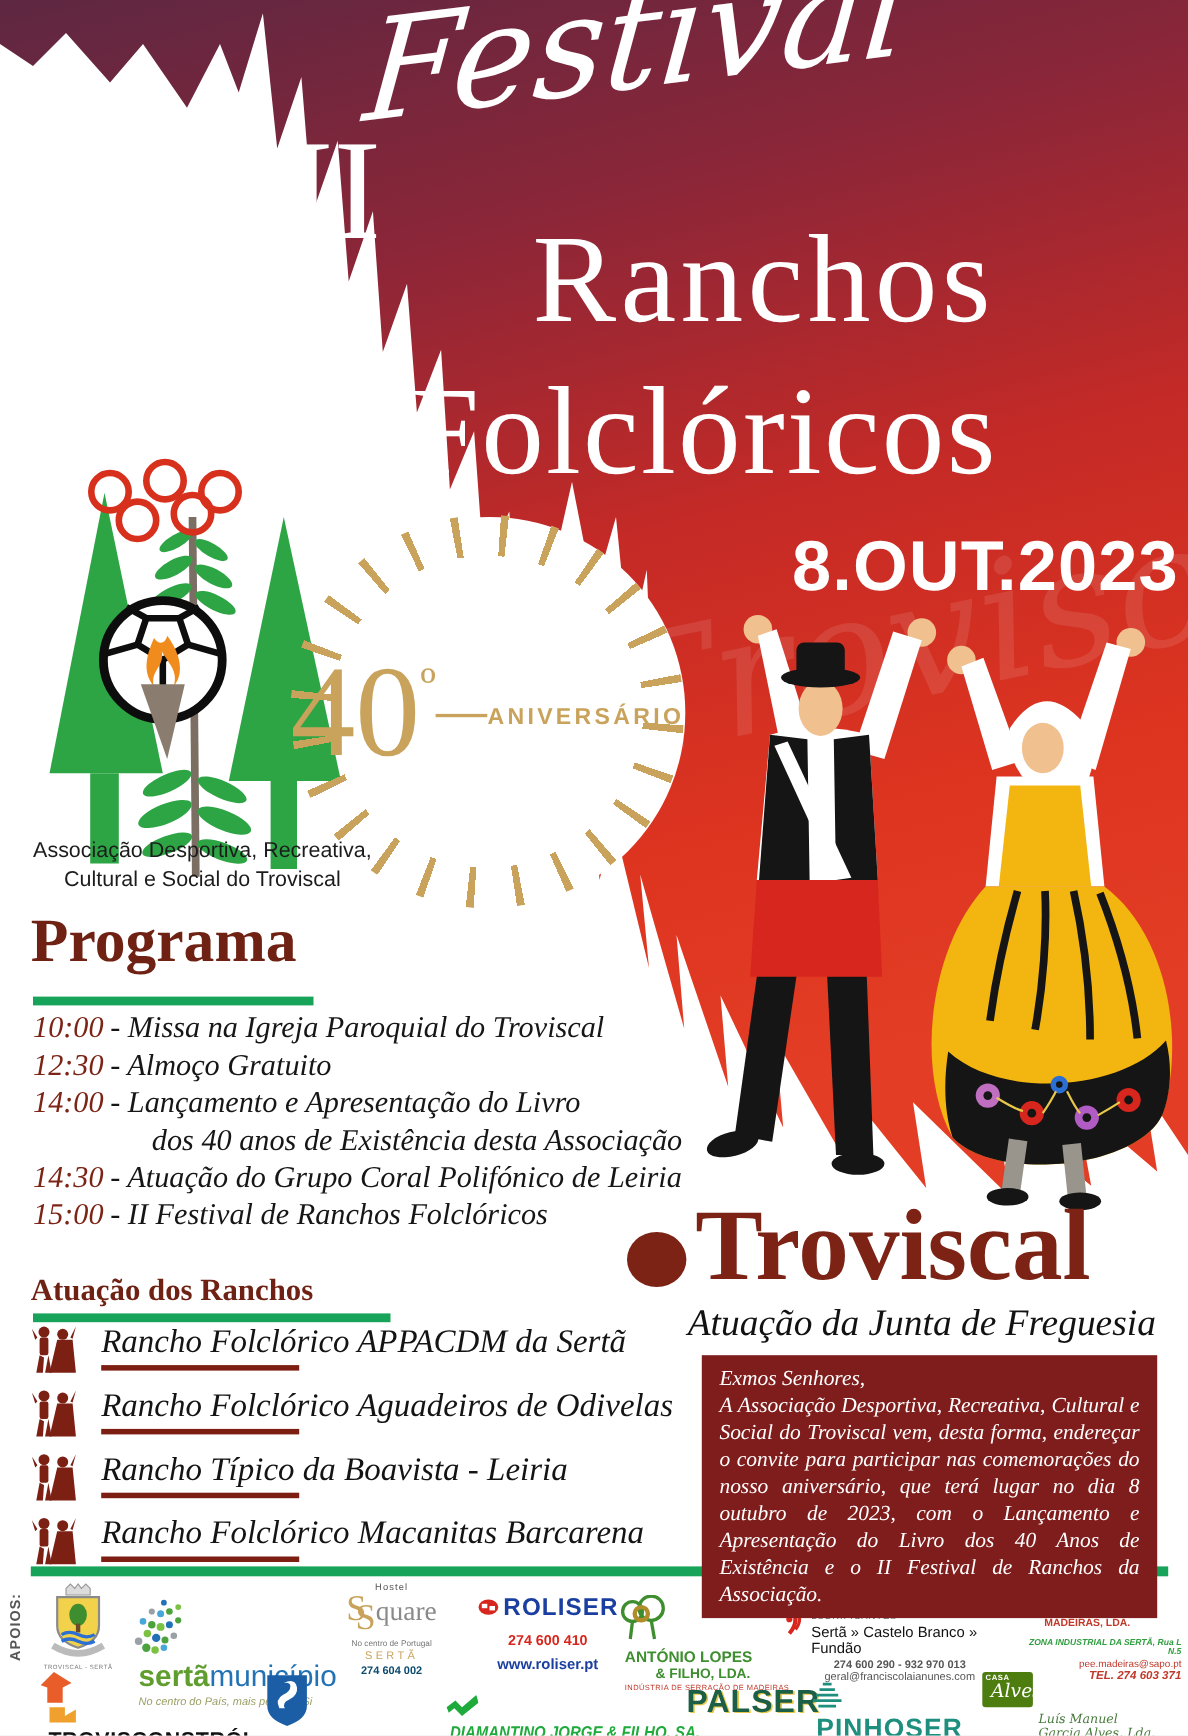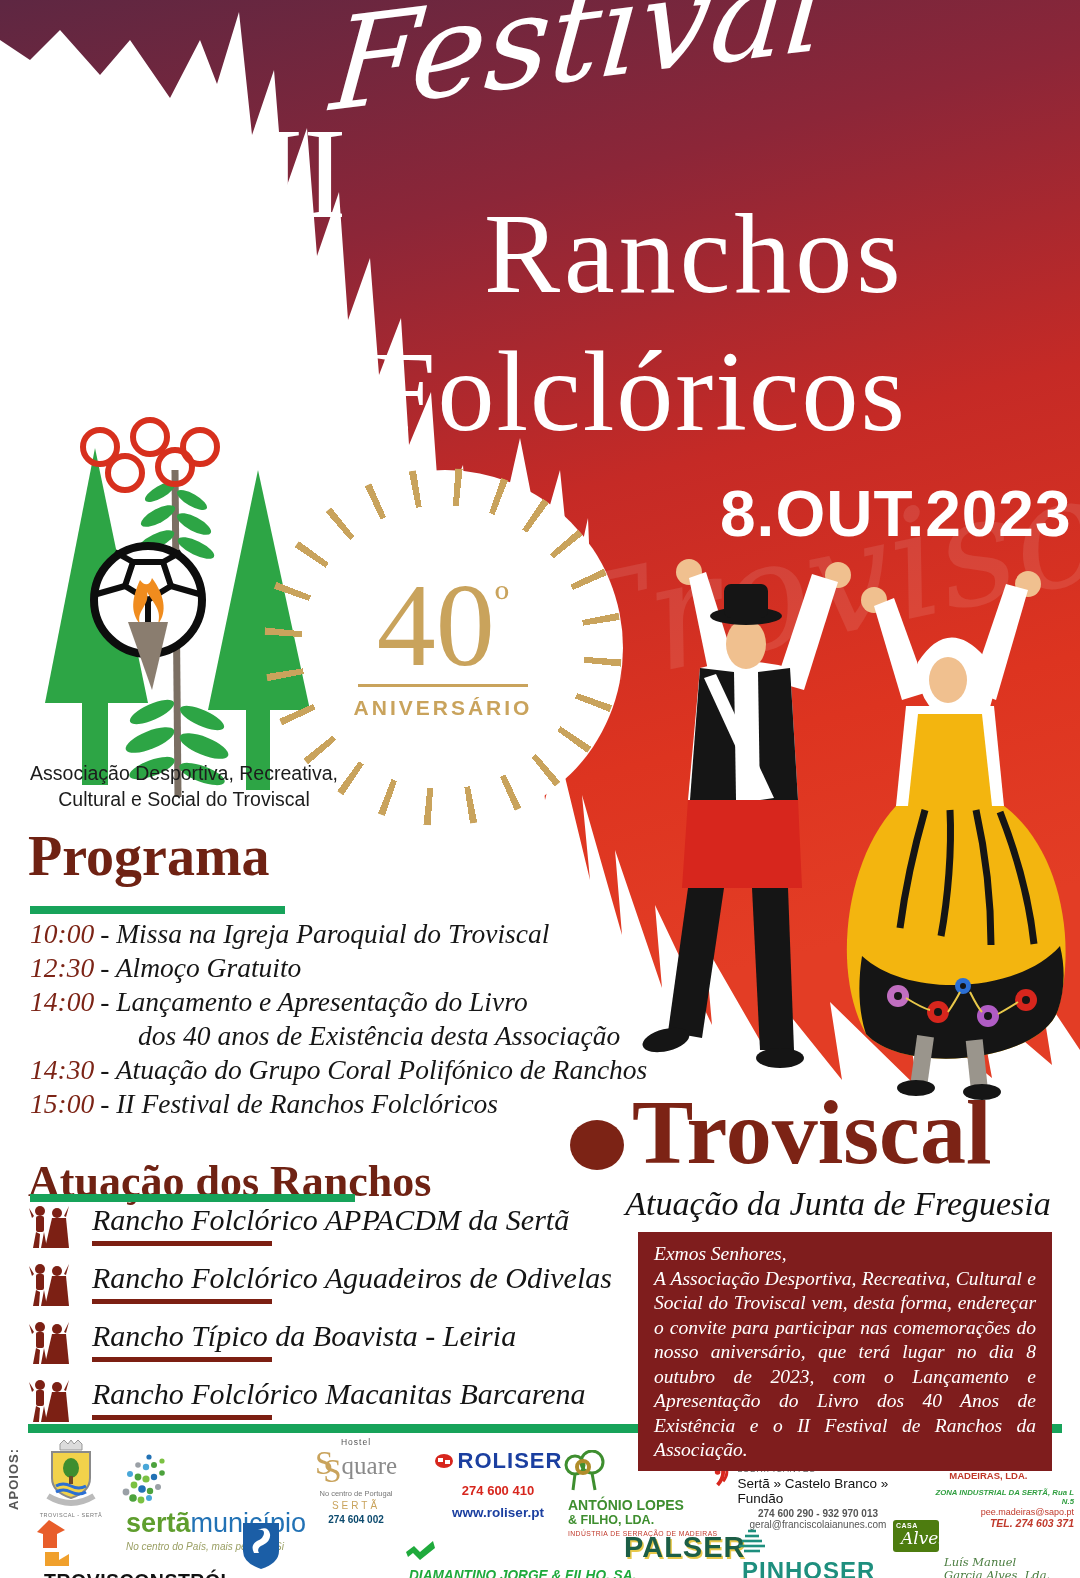--- a/index.html
+++ b/index.html
@@ -14,39 +14,39 @@
             transform:rotate(-7deg) skewX(-12deg);transform-origin:left top;z-index:3;line-height:1;}
   .t-l1{left:484px;top:188px;font-family:"Liberation Serif",serif;font-size:114px;letter-spacing:4px;color:#fff;z-index:3;line-height:1.15;}
   .t-l2{left:372px;top:326px;font-family:"Liberation Serif",serif;font-size:114px;letter-spacing:2px;color:#fff;z-index:3;line-height:1.15;}
   .t-date{left:676px;top:482px;font-size:64px;font-weight:800;color:#fff;letter-spacing:1px;z-index:3;line-height:1;margin-left:44px;}
   
   .badge{left:264px;top:468px;width:358px;height:358px;z-index:2;}
   .badge-rays{position:absolute;inset:0;border-radius:50%;
     background:repeating-conic-gradient(from 4deg,#c9a35c 0deg 2.3deg,transparent 2.3deg 15deg);
     -webkit-mask:radial-gradient(circle,transparent 0 56%,#000 56% 93%,transparent 93%);
             mask:radial-gradient(circle,transparent 0 56%,#000 56% 93%,transparent 93%);}
-  .badge-content{position:absolute;inset:0;display:flex;flex-direction:column;align-items:center;justify-content:center;}
+  .badge-content{position:absolute;inset:0;display:flex;flex-direction:row;align-items:center;justify-content:center;}
   .badge-num{font-family:"Liberation Serif",serif;font-size:118px;line-height:.88;color:#c9a35c;}
   .badge-ord{font-size:46px;vertical-align:48px;line-height:0;}
   .badge-rule{width:170px;height:3px;background:#c9a35c;margin-top:6px;}
   .badge-label{margin-top:9px;font-size:21px;font-weight:bold;letter-spacing:3px;color:#c9a35c;}
   
   .assoc{left:8px;top:760px;width:352px;text-align:center;font-size:19.5px;line-height:26px;color:#1c1c1c;font-weight:500;z-index:2;}
   
   .maroon{color:#6f2213;}
   .prog-head{left:28px;top:828px;font-family:"Liberation Serif",serif;font-weight:bold;font-size:56px;z-index:2;line-height:1;}
   .bar-green{background:#17a35a;z-index:2;}
   .prog-bar{left:30px;top:906px;width:255px;height:8px;}
   .prog-list{left:30px;top:917px;z-index:2;font-family:"Liberation Serif",serif;font-style:italic;font-size:27.5px;}
   .prog-line{height:34px;line-height:34px;white-space:nowrap;}
   .prog-time{color:#7c2416;margin-right:6px;text-align:center;}
   .prog-text{color:#161616;}
   .prog-cont{padding-left:108px;}
   
-  .ranch-head{left:28px;top:1160px;font-family:"Liberation Serif",serif;font-weight:bold;font-size:44px;z-index:2;line-height:1;}
+  .ranch-head{left:28px;top:1160px;font-family:"Liberation Serif",serif;font-weight:bold;font-size:28px;z-index:2;line-height:1;}
   .ranch-bar{left:30px;top:1194px;width:325px;height:8px;}
   .ranch-list{left:28px;top:1204px;z-index:2;}
   .ranch-row{display:flex;align-items:flex-start;margin-bottom:11px;height:47px;}
   .ranch-ico{width:42px;height:46px;margin-right:22px;flex:none;}
   .ranch-label{font-family:"Liberation Serif",serif;font-style:italic;font-size:30px;color:#141414;line-height:32px;white-space:nowrap;}
   .ranch-ul{width:180px;height:5px;background:#7c1f12;margin-top:5px;}
   
   .venue{left:570px;top:1086px;display:flex;align-items:center;z-index:3;}
   .venue-dot{width:54px;height:50px;border-radius:50%;background:#7c2315;margin-right:8px;margin-top:26px;}
   .venue-name{font-family:"Liberation Serif",serif;font-weight:bold;font-size:92px;color:#7c2315;line-height:1;}
@@ -76,21 +76,21 @@
   .sq-sub{font-size:7.5px;color:#777;margin-top:1px;}
   .sq-city{font-size:10px;color:#c9a35c;letter-spacing:3px;margin-top:2px;}
   .sq-phone{font-size:10px;font-weight:bold;color:#0c4a6e;margin-top:3px;}
   
   .rol{width:140px;text-align:center;}
   .rol-brand{font-size:22px;font-weight:800;color:#1b3fa0;letter-spacing:1px;}
   .rol-phone{font-size:13px;font-weight:bold;color:#d7261d;margin-top:9px;}
   .rol-web{font-size:13.5px;font-weight:bold;color:#1b3fa0;margin-top:7px;}
   
   .al-n1{font-size:14px;font-weight:800;color:#3e8e2f;line-height:1.1;}
-  .al-n2{font-size:12.5px;font-weight:800;color:#3e8e2f;}
+  .al-n2{font-size:12.5px;font-weight:800;color:#3e8e2f;margin-left:28px;}
   .al-sub{font-size:6.8px;color:#c0392b;letter-spacing:.4px;margin-top:3px;}
   
   .fr{width:212px;}
   .fr-name{font-size:14.5px;font-weight:bold;color:#222;font-variant:small-caps;line-height:1.05;}
   .fr-sub{font-size:8.6px;color:#666;letter-spacing:.8px;margin-top:1px;}
   .fr-cities{font-size:13.5px;color:#111;margin-top:2px;}
   .fr-ph{font-size:10px;font-weight:bold;color:#555;margin-top:2px;text-align:center;}
   .fr-em{font-size:10px;color:#555;text-align:center;}
   
   .pe{width:152px;text-align:right;}
@@ -280,21 +280,21 @@
     <span class="small">Cultural e Social do Troviscal</span>
   </div>
 
   <div class="abs prog-head maroon">Programa</div>
   <div class="abs bar-green prog-bar"></div>
   <div class="abs prog-list">
     <div class="prog-line"><span class="prog-time">10:00</span><span class="prog-text">- Missa na Igreja Paroquial do Troviscal</span></div>
     <div class="prog-line"><span class="prog-time">12:30</span><span class="prog-text">- Almoço Gratuito</span></div>
     <div class="prog-line"><span class="prog-time">14:00</span><span class="prog-text">- Lançamento e Apresentação do Livro</span></div>
     <div class="prog-line prog-cont"><span class="prog-text">dos 40 anos de Existência desta Associação</span></div>
-    <div class="prog-line"><span class="prog-time">14:30</span><span class="prog-text">- Atuação do Grupo Coral Polifónico de Ranchos</span></div>
+    <div class="prog-line"><span class="prog-time">14:30</span><span class="prog-text">- Atuação do Grupo Coral Polifónico de Leiria</span></div>
     <div class="prog-line"><span class="prog-time">15:00</span><span class="prog-text">- II Festival de Ranchos Folclóricos</span></div>
   </div>
 
   <div class="abs ranch-head maroon">Atuação dos Ranchos</div>
   <div class="abs bar-green ranch-bar"></div>
   <div class="abs ranch-list">
     <div class="ranch-row">
       <svg class="ranch-ico" viewBox="0 0 42 46">
           <g fill="#7c2014">
             <circle cx="12" cy="7" r="5"></circle>

